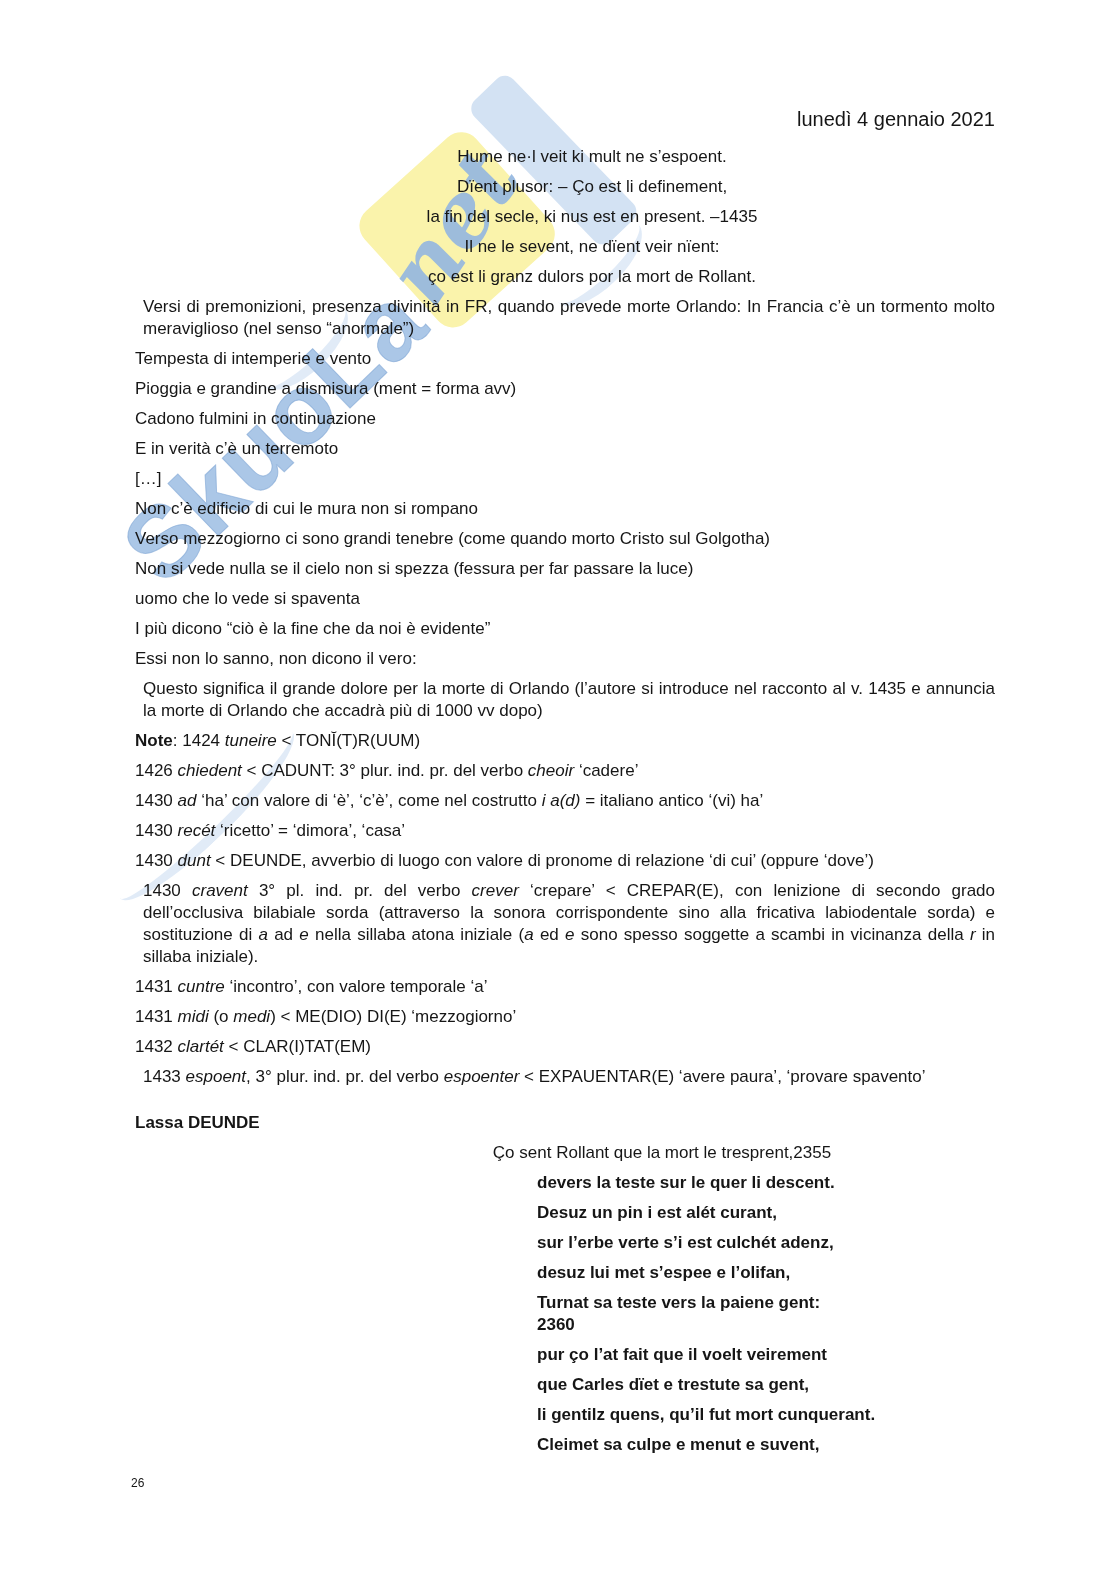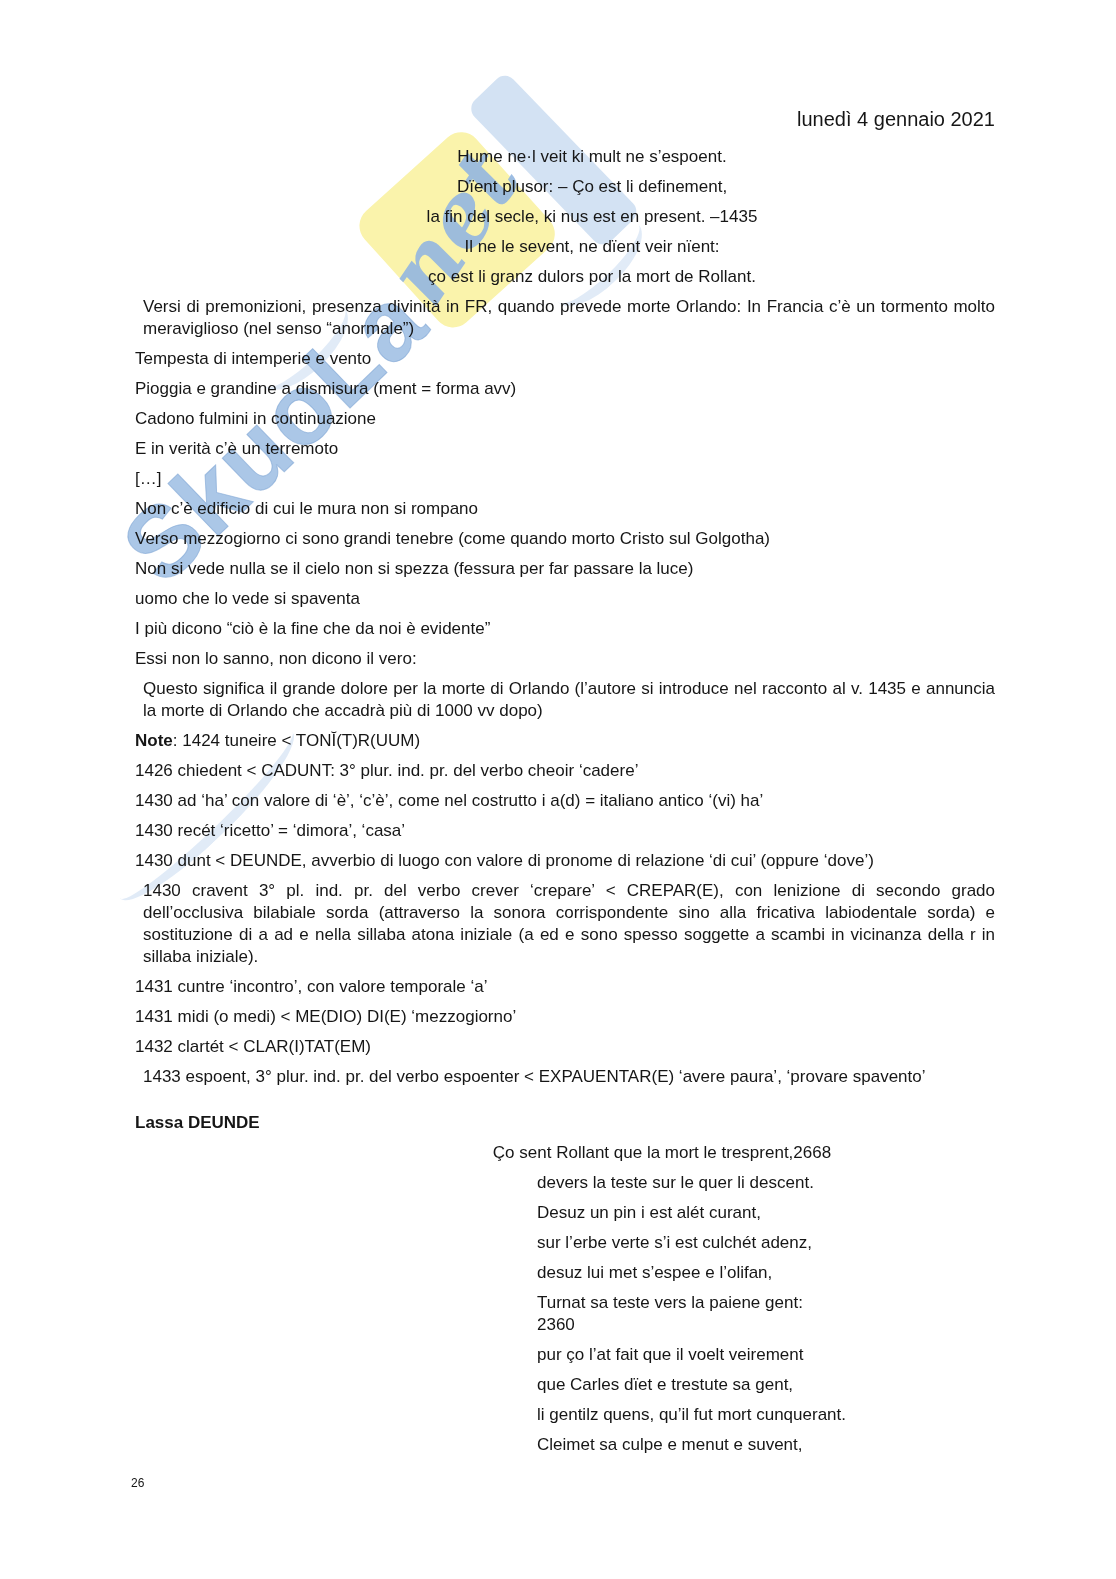--- a/index.html
+++ b/index.html
@@ -51,23 +51,23 @@
   
   .content{position:absolute;left:135px;right:121px;top:106px;z-index:2;}
   .date{text-align:right;font-size:20px;line-height:26px;margin-bottom:14px;}
   .verse{margin-bottom:2px;}
   .verse1{margin-left:202px;width:510px;}
   .vline{display:flex;justify-content:center;line-height:22px;margin-bottom:8px;}
   .vnum{white-space:nowrap;}
   .para{margin:0 0 8px 0;line-height:22px;}
   .justify{text-align:justify;margin-left:8px;}
   .b{font-weight:bold;margin-top:24px;}
-  .i{}
+  .i{font-style:italic;}
   .v2a{margin-left:271px;width:512px;}
-  .v2b{margin-left:402px;line-height:22px;margin-bottom:8px;}
+  .v2b{margin-left:402px;line-height:22px;margin-bottom:8px;font-weight:bold;}
   .pagenum{position:absolute;left:131px;top:1476px;font-size:12px;z-index:2;}
 </style>
 </head>
 <body>
 
 <div class="page">
 
   <div class="watermark" aria-hidden="true">
     <div class="wm-row">
       <span class="wm-brand">SkuoLa</span>
@@ -131,21 +131,21 @@
     <p class="para"><span>1431 </span><span class="i">cuntre</span><span> ‘incontro’, con valore temporale ‘a’</span></p>
     <p class="para"><span>1431 </span><span class="i">midi</span><span> (o </span><span class="i">medi</span><span>) &lt; ME(DIO) DI(E) ‘mezzogiorno’</span></p>
     <p class="para"><span>1432 </span><span class="i">clartét</span><span> &lt; CLAR(I)TAT(EM)</span></p>
     <p class="para justify"><span>1433 </span><span class="i">espoent</span><span>, 3° plur. ind. pr. del verbo </span><span class="i">espoenter</span><span> &lt; EXPAUENTAR(E) ‘avere paura’, ‘provare spavento’</span></p>
 
     <p class="para b">Lassa DEUNDE</p>
 
     <div class="verse verse2">
       <div class="vline v2a">
         <span>Ço sent Rollant que la mort le tresprent,</span>
-        <span class="vnum">2668</span>
+        <span class="vnum">2355</span>
       </div>
       <div class="v2b">
         <span>devers la teste sur le quer li descent.</span>
       </div>
       <div class="v2b">
         <span>Desuz un pin i est alét curant,</span>
       </div>
       <div class="v2b">
         <span>sur l’erbe verte s’i est culchét adenz,</span>
       </div>

